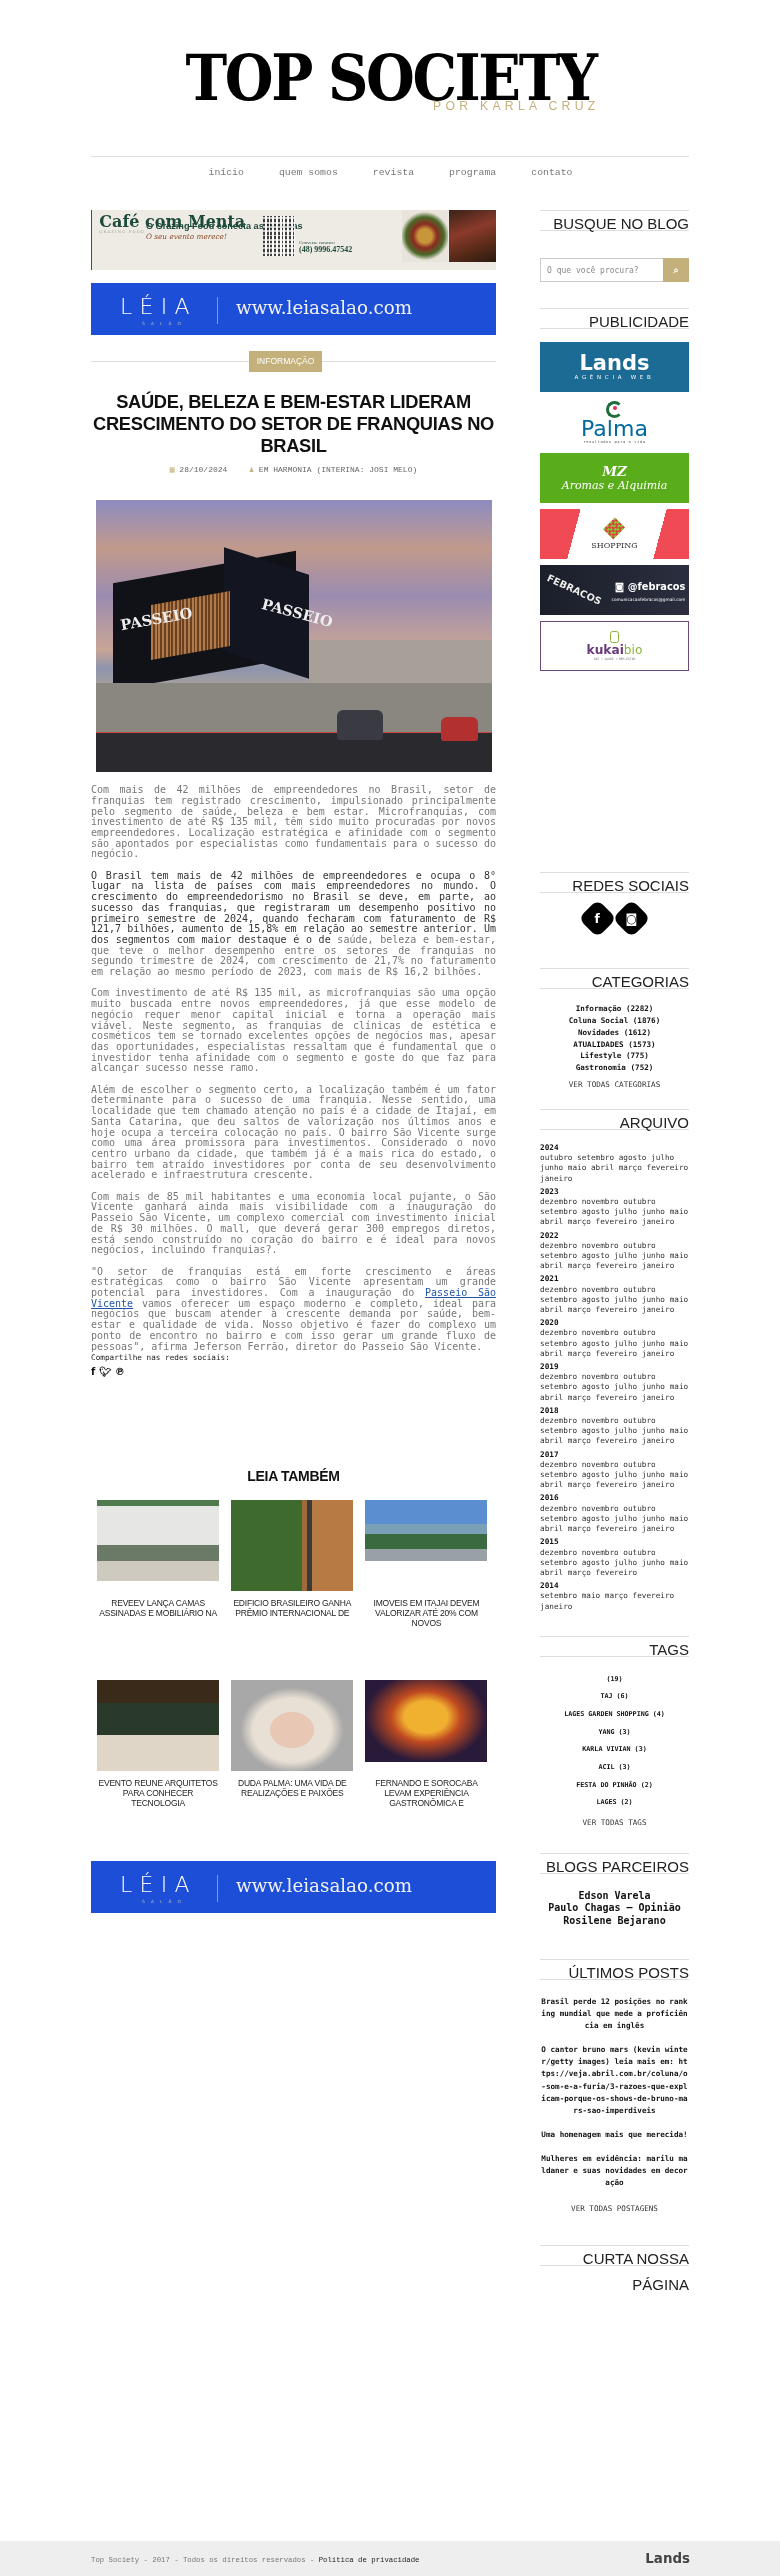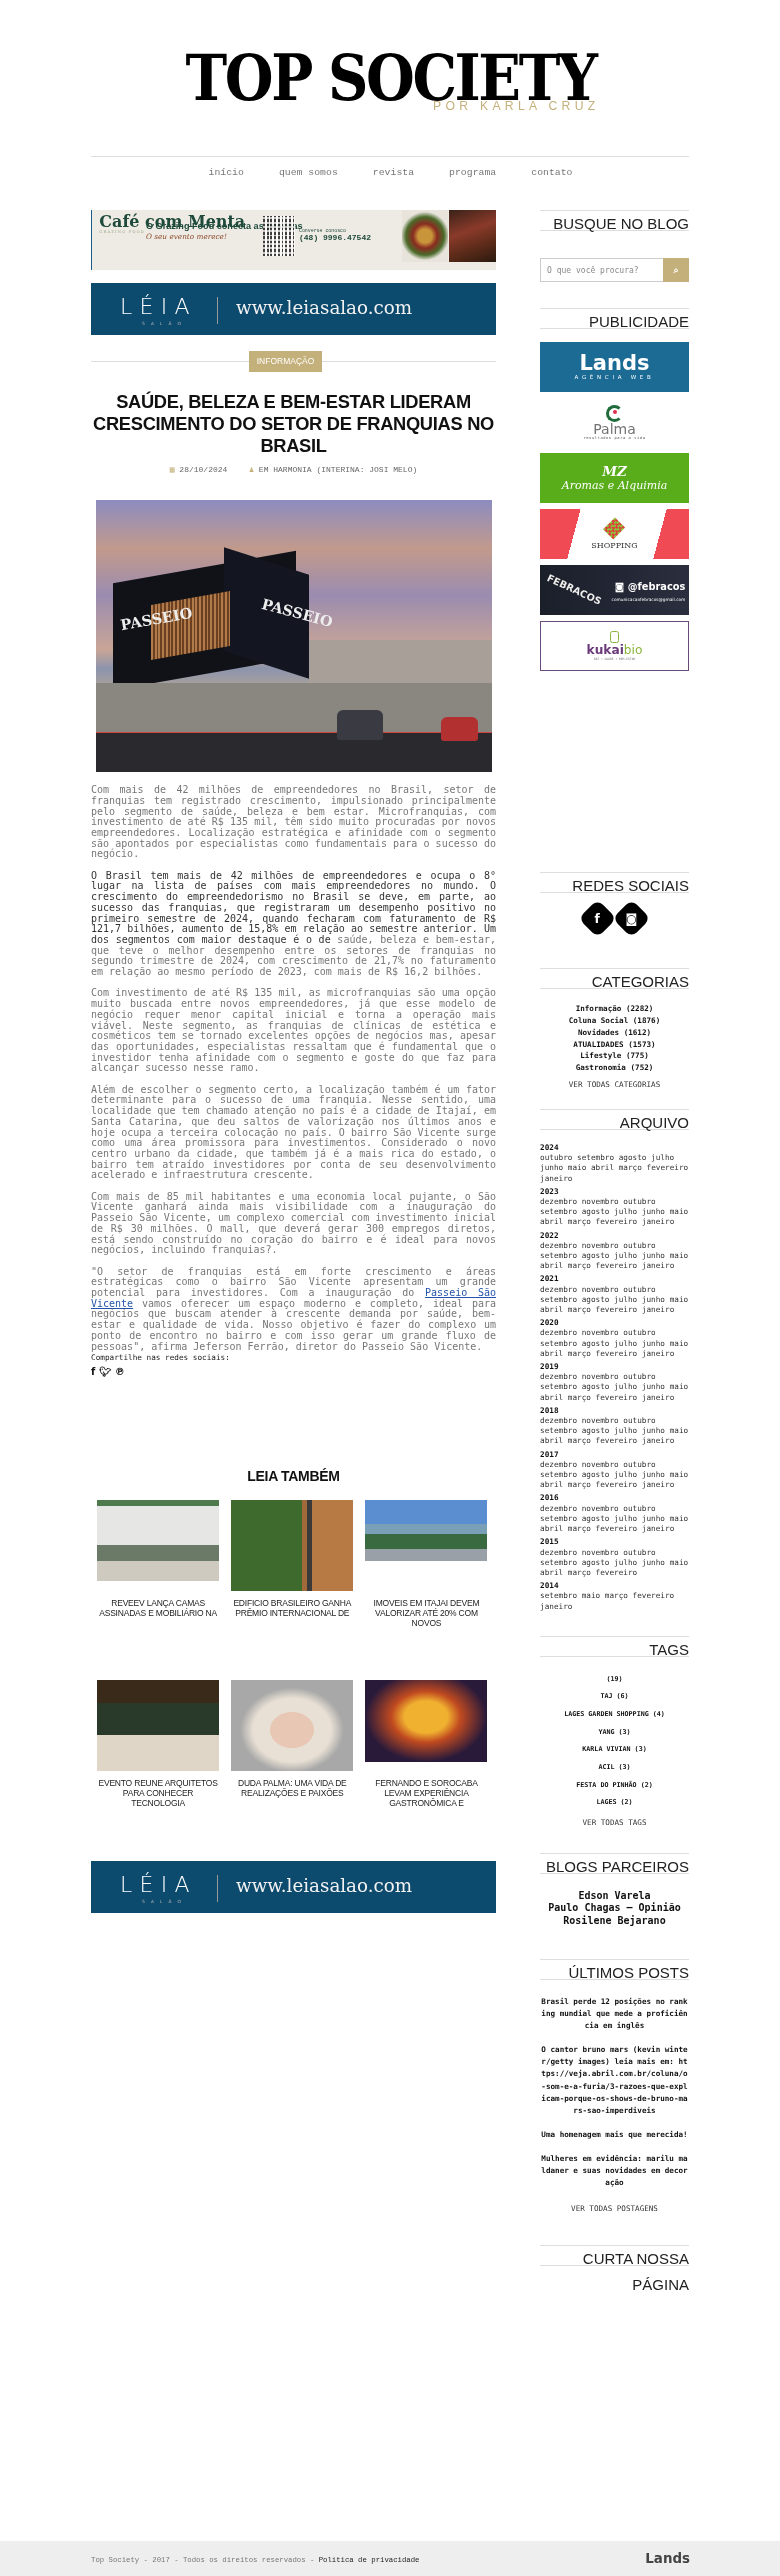--- a/index.html
+++ b/index.html
@@ -21,26 +21,26 @@
   
   .main { position: absolute; left: 91px; top: 210px; width: 405px; }
   .ad-cafe { width: 405px; height: 60px; background: #eeeae4; border-left: 1.8px solid #1d5c8c; position: relative; overflow: hidden; }
   .cafe-logo { position: absolute; left: 7.3px; top: 3.7px; font-family: "DejaVu Serif", serif; color: #1e4a3b; font-weight: bold; font-size: 16px; line-height: 0.95; }
   .cafe-logo small { display:block; font-size: 3.7px; letter-spacing: 1.2px; color:#9a8; font-weight: normal; margin-top: 1.8px;}
   .cafe-txt { position: absolute; left: 54px; top: 12.2px; font-family: "Liberation Sans", sans-serif; font-weight: bold; color: #1e4a3b; font-size: 9.1px; line-height: 1.05; }
   .cafe-txt i { display:block; font-weight: normal; color:#8a4a2a; font-family: "DejaVu Serif", serif; font-size: 7.3px; margin-top: 1.2px;}
   .cafe-qr { position: absolute; left: 171px; top: 6.1px; width: 32px; height: 40px;
     background: repeating-linear-gradient(90deg,#222 0 1.8px,#fff 1.8px 3.7px), #222; opacity: .85; }
   .cafe-qr::after { content:""; position:absolute; inset:0; background: repeating-linear-gradient(0deg, transparent 0 2.4px, rgba(255,255,255,.7) 2.4px 4.3px); }
-  .cafe-contact { position: absolute; left: 207px; top: 18px; font-family: Liberation Mono, monospace; font-size: 4.9px; color:#1e4a3b; }
+  .cafe-contact { position: absolute; left: 207px; top: 30px; font-family: Liberation Serif, serif; font-size: 4.9px; color:#1e4a3b; }
   .cafe-contact b { display:block; font-size: 8px; }
   .cafe-food1 { position: absolute; left: 310px; top: 0; width: 46px; height: 52px; background: radial-gradient(circle at 50% 50%, #c9953a 0 20%, #8a2b20 35%, #4a6b2a 55%, #e8e4dc 70%); }
   .cafe-food2 { position: absolute; left: 357px; top: 0; width: 48px; height: 52px; background: linear-gradient(160deg,#3a2218,#8a3a2a 40%,#5a2a18 70%,#2a1a10); }
 
-  .ad-leia { width: 405px; height: 52px; background: #0c4a6e; position: relative; margin-top: 13.4px; }
+  .ad-leia { width: 405px; height: 52px; background: #1d4ed8; position: relative; margin-top: 13.4px; }
   .leia-logo { position: absolute; left: 29px; top: 11px; color: #fff; font-family: "DejaVu Sans", sans-serif; font-size: 22px; letter-spacing: 7.3px; font-weight: 300; }
   .leia-salao { position: absolute; left: 51px; top: 38px; color: #bbb; font-size: 4.3px; letter-spacing: 6.1px; font-family: "DejaVu Sans", sans-serif; }
   .leia-sep { position: absolute; left: 126px; top: 13.4px; width: 0.6px; height: 27px; background: #999; }
   .leia-url { position: absolute; left: 145px; top: 13.4px; color: #f2f2f2; font-family: "DejaVu Serif", serif; font-size: 18.3px; }
 
   .cat-row { position: relative; height: 24.4px; margin-top: 13.4px; }
   .cat-row .line { position: absolute; top: 12.2px; left: 0; width: 405px; height: 0.6px; background: #ddd; }
   .cat-badge { position: absolute; left: 158px; top: 2.4px; width: 73px; height: 21px; background: #c4b07a; color: #fff; font-family: "Liberation Sans", sans-serif; font-size: 8.5px; text-align: center; line-height: 21px; }
 
   .post-title { margin-top: 18.3px; text-align: center; font-family: "Liberation Sans", sans-serif; font-weight: bold; font-size: 18.3px; line-height: 1.18; color: #111; letter-spacing: -0.3px; }
@@ -91,21 +91,21 @@
   .search button { width: 26px; border: none; background: #c4b07a; color: #fff; font-size: 9.1px; font-weight: bold; }
 
   .ad-stack { margin-top: 12.2px; }
   .side-ad { width: 149px; height: 50px; margin-bottom: 6.1px; position: relative; overflow: hidden; display: flex; align-items: center; justify-content: center; }
   .ad-lands { background: #1b6b95; color: #fff; flex-direction: column; }
   .ad-lands b { font-family: "DejaVu Sans", sans-serif; font-size: 21px; line-height: 1; }
   .ad-lands small { font-size: 5.5px; letter-spacing: 3.7px; font-family: "DejaVu Sans", sans-serif; }
   .ad-palma { background: #fff; flex-direction: column; height: 49px; }
   .palma-mark { width: 17px; height: 17px; border-radius: 50%; border: 3px solid #1f6b3a; border-right-color: transparent; position: relative; }
   .palma-mark::after { content: ""; position: absolute; left: 3.7px; top: 2.4px; width: 4.3px; height: 4.3px; border-radius: 50%; background: #e03050; }
-  .ad-palma b { font-family: "DejaVu Sans", sans-serif; font-size: 14px; font-weight: normal; color: #737373; line-height: 1; text-align: right; }
+  .ad-palma b { font-family: "DejaVu Sans", sans-serif; font-size: 22px; font-weight: normal; color: #0369a1; line-height: 1; text-align: right; }
   .ad-palma small { font-size: 3.7px; color: #555; letter-spacing: 0.6px; }
   .ad-mz { background: #5aad1a; color: #fff; font-family: "DejaVu Serif", serif; font-style: italic; font-size: 11px; text-align:center; flex-direction: column; }
   .ad-mz b { font-size: 13.4px; }
   .ad-acj { background: linear-gradient(105deg,#f04a55 0 25%, #fff 25% 78%, #f04a55 78%); flex-direction: column; }
   .acj-mark { width: 18.3px; height: 21px; background: repeating-conic-gradient(#e03a3a 0 25%, #8cc43a 0 50%); background-size: 6.1px 6.1px; transform: rotate(45deg) scale(.8); }
   .ad-acj span { font-family: "DejaVu Serif", serif; font-size: 8px; color: #333; margin-top: 2.4px; }
   .ad-feb { background: linear-gradient(90deg,#1b1f2a,#2a2e3e); color: #fff; justify-content: flex-start; }
   .feb-logo { margin-left: 4.9px; font-family: "DejaVu Sans", sans-serif; font-weight: bold; font-size: 9.8px; transform: rotate(25deg); color: #eee; text-shadow: 0 0 0 #000; }
   .feb-txt { position: absolute; right: 3.7px; top: 16px; text-align: right; font-family: "DejaVu Sans", sans-serif; }
   .feb-txt b { display: block; font-size: 9.8px; }

